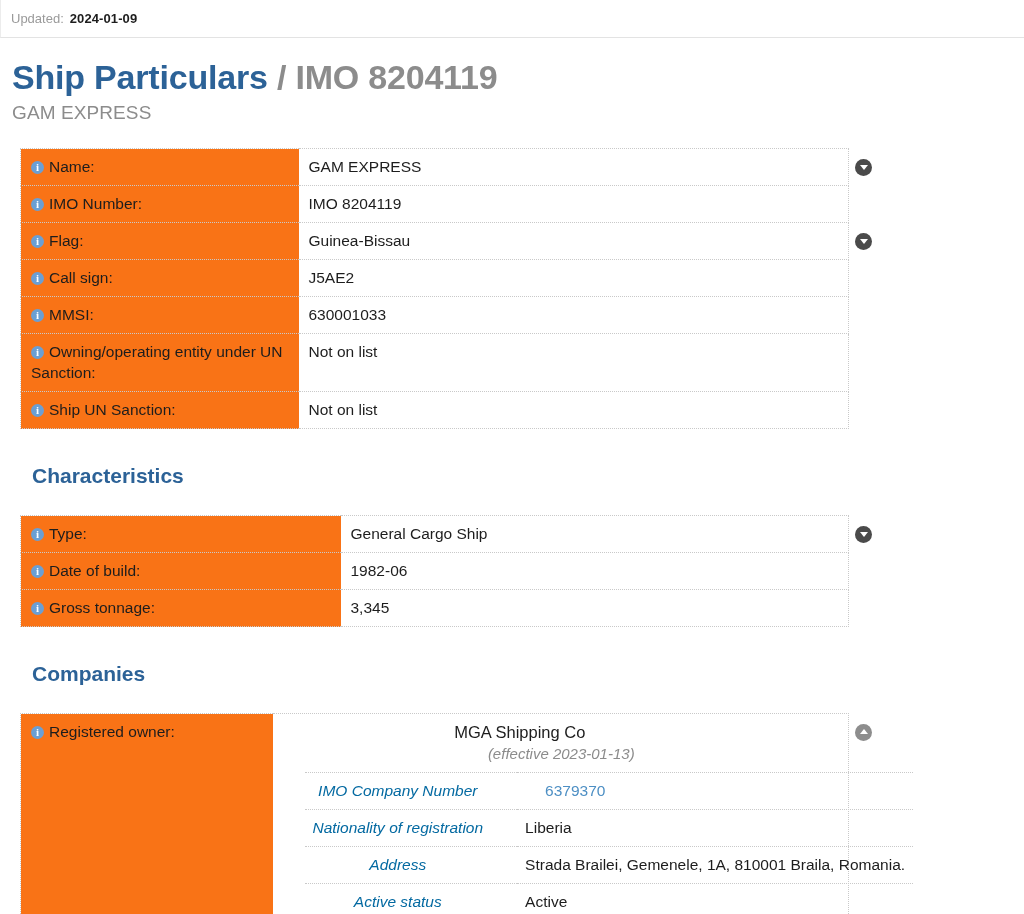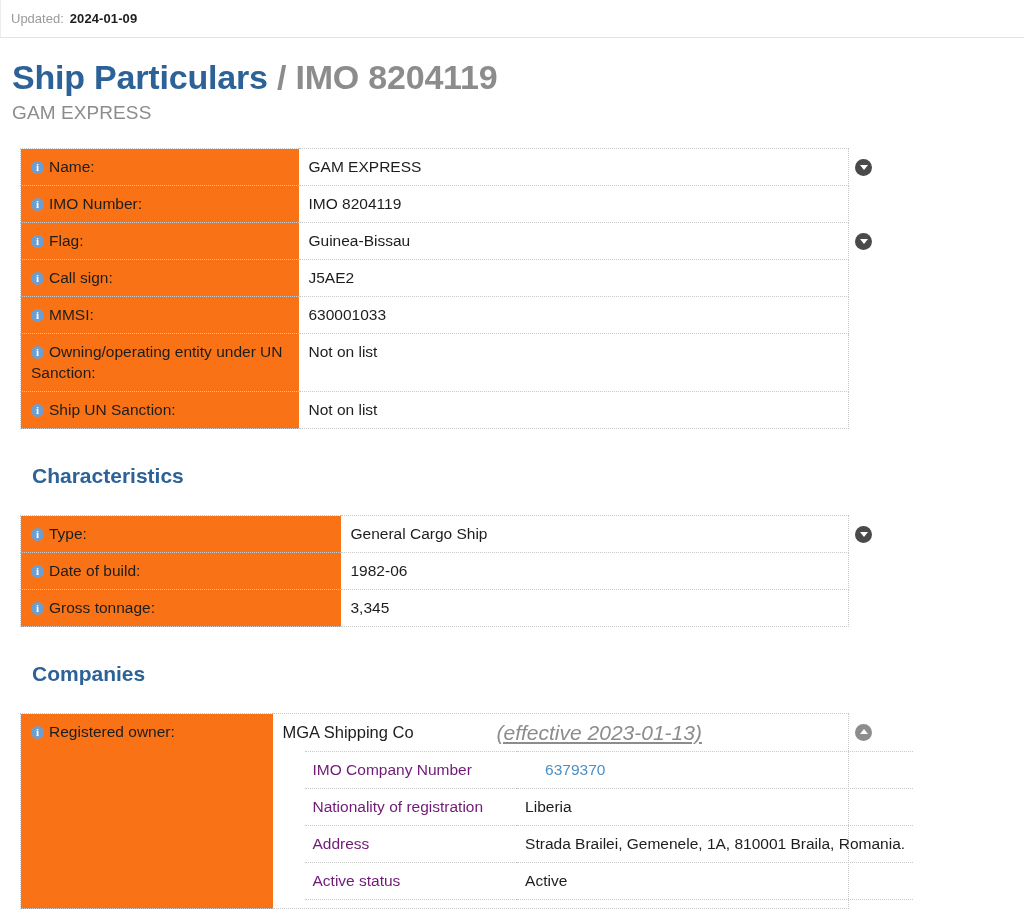--- a/index.html
+++ b/index.html
@@ -157,49 +157,50 @@
   }
   .toggle.up::after {
     transform: translate(-50%, -60%);
     border-bottom: 5px solid #ffffff;
   }
 
   
   .company-block { padding-top: 1px; }
   .company-head {
     display: flex;
-    align-items: flex-end;
+    align-items: center;
     margin-bottom: 8px;
+    flex-direction: column;
   }
   .company-name {
     font-size: 16.5px;
     color: #1d1d1d;
     width: 214px;
     flex: 0 0 auto;
   }
   .company-effective {
-    font-size: 21px;
+    font-size: 15px;
     font-style: italic;
     color: #8c8c8c;
-    text-decoration: underline;
   }
   table.detail {
     border-collapse: collapse;
     margin-left: 22px;
     font-size: 15.5px;
   }
   table.detail td {
     border: 0;
     padding: 5px 0 6px 0;
     vertical-align: top;
     line-height: 20px;
   }
   table.detail td.dkey {
-    color: #701a75;
-    text-align: left;
+    font-style: italic;
+    color: #0369a1;
+    text-align: center;
     padding-right: 34px;
     white-space: nowrap;
   }
   table.detail td.dval {
     color: #1d1d1d;
     white-space: nowrap;
   }
   .link { color: #4d8fc4; text-decoration: none; cursor: pointer; margin-left: 20px; }
 
   .spacer-22 { height: 22px; }

